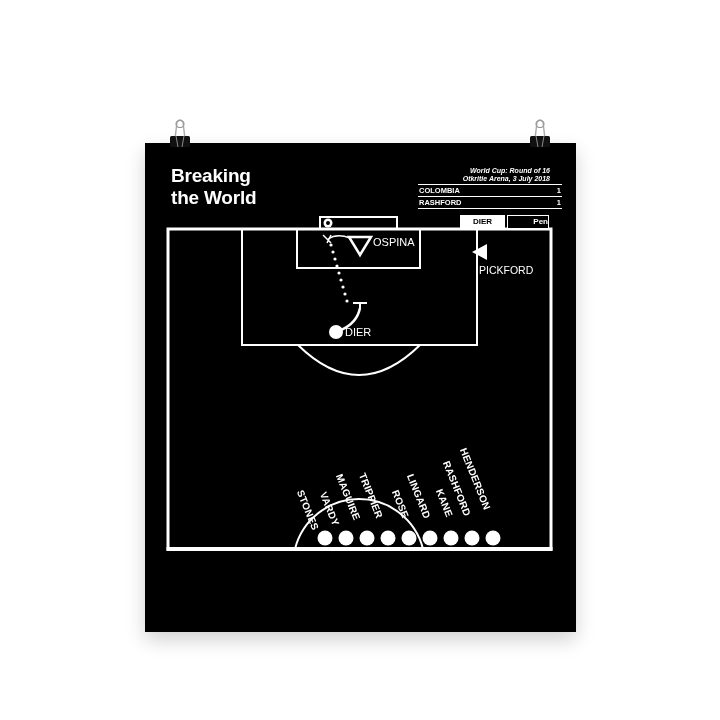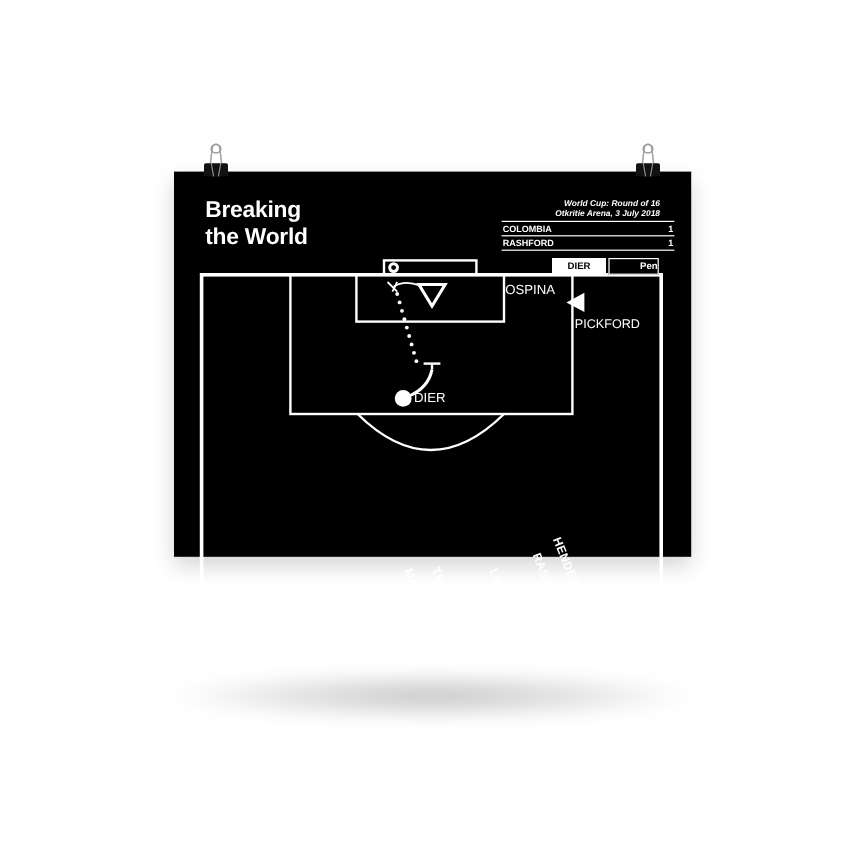--- a/index.html
+++ b/index.html
@@ -1,18 +1,18 @@
 <!DOCTYPE html>
 <html><head>
 <meta charset="utf-8">
 <style>
   html, body { margin:0; padding:0; }
   body { width:720px; height:720px; background:#ffffff; position:relative; overflow:hidden; font-family:"Liberation Sans", sans-serif; }
   .shadow { position:absolute; left:150px; top:560px; width:420px; height:40px; background:radial-gradient(ellipse at center, rgba(0,0,0,0.22) 0%, rgba(0,0,0,0.08) 50%, rgba(0,0,0,0) 75%); filter:blur(6px); }
-  .poster { position:absolute; left:145px; top:143px; width:431px; height:321px; background:#000; box-shadow:0 8px 18px rgba(0,0,0,0.18); }
+  .poster { position:absolute; left:145px; top:143px; width:431px; height:489px; background:#000; box-shadow:0 8px 18px rgba(0,0,0,0.18); }
   .clip { position:absolute; width:24px; height:34px; }
   .title { position:absolute; left:26px; top:22px; color:#fff; font-weight:bold; font-size:19px; line-height:22px; letter-spacing:-0.2px; }
   .title div { white-space:nowrap; }
   .meta { position:absolute; right:26px; top:24px; color:#fff; font-style:italic; font-weight:bold; font-size:7px; line-height:8px; text-align:right; }
   .score { position:absolute; left:261px; top:41px; width:144px; border-top:1.5px solid #fff;margin-left:12px; }
   .score-row { display:flex; justify-content:space-between; color:#fff; font-weight:bold; font-size:7.5px; height:11px; line-height:11px; border-bottom:1.5px solid #fff; padding:0 1px; }
   .event-tag { position:absolute; left:315px; top:72px; display:flex; height:14px; }
   .event-player { background:#fff; color:#000; font-weight:bold; font-size:8px; width:45px; text-align:center; line-height:14px; }
   .event-type { background:#000; color:#fff; font-weight:bold; font-size:8px; width:40px; text-align:right; line-height:12px; border:1px solid #fff; margin-left:2px; }
   svg.pitch { position:absolute; left:0; top:0; }
@@ -105,21 +105,21 @@
       <span>RASHFORD</span>
       <span>1</span>
     </div>
   </div>
 
   <div class="event-tag">
     <div class="event-player">DIER</div>
     <div class="event-type">Pen</div>
   </div>
 
-  <div class="lbl" style="left:228px; top:93px; font-weight:normal; font-size:11px;margin-left:48px;">OSPINA</div>
+  <div class="lbl" style="left:228px; top:93px; font-weight:normal; font-size:11px;">OSPINA</div>
   <div class="lbl" style="left:200px; top:183px;">DIER</div>
   <div class="lbl" style="left:334px; top:121px; font-size:10.5px;">PICKFORD</div>
 
   <div class="pname" style="left:155px; top:342px;">STONES</div>
   <div class="pname" style="left:178px; top:344px;">VARDY</div>
   <div class="pname" style="left:194px; top:326px;">MAGUIRE</div>
   <div class="pname" style="left:217px; top:325px;">TRIPPIER</div>
   <div class="pname" style="left:250px; top:342px;">ROSE</div>
   <div class="pname" style="left:265px; top:326px;">LINGARD</div>
   <div class="pname" style="left:294px; top:341px;">KANE</div>

